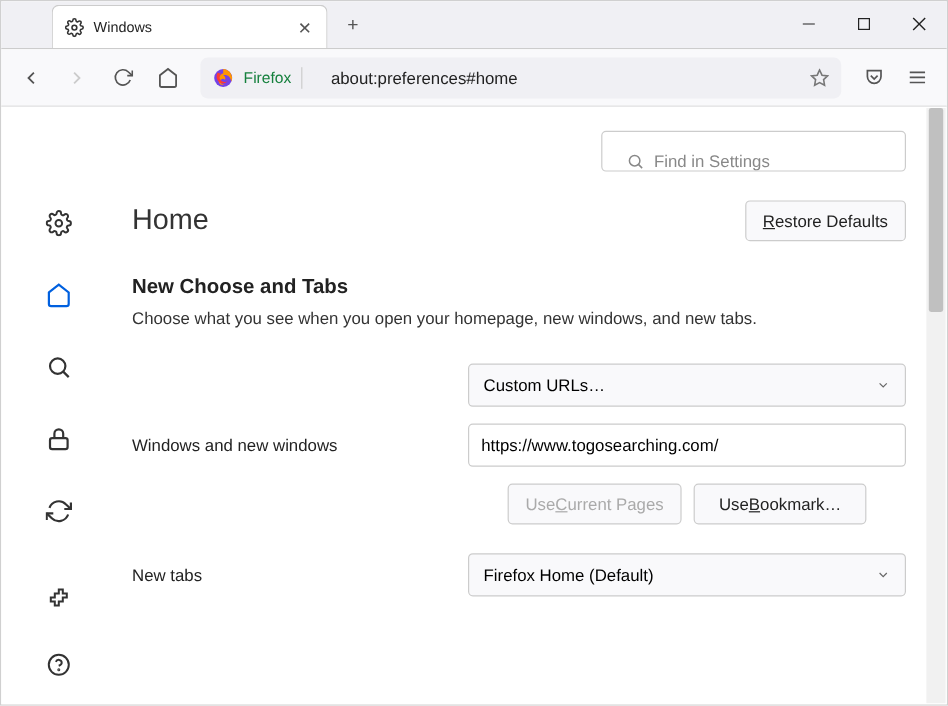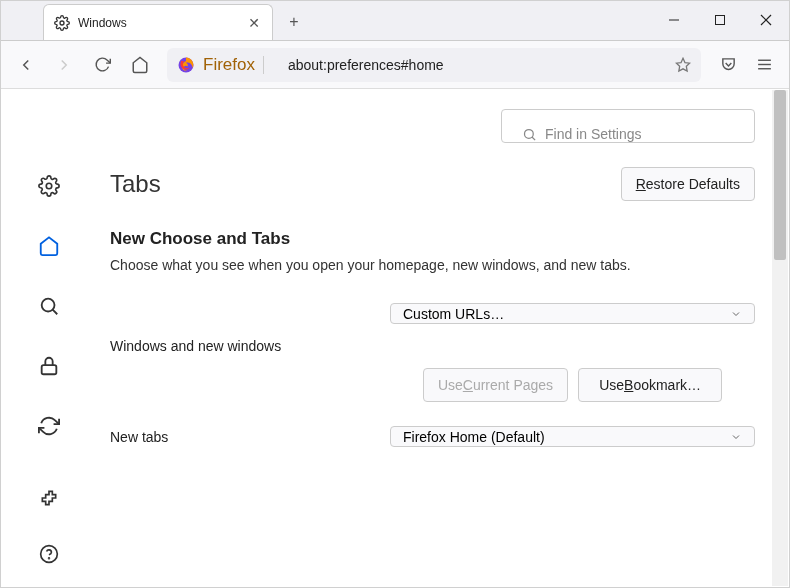--- a/index.html
+++ b/index.html
@@ -14,21 +14,21 @@
 .newtab { width: 30px; height: 30px; display: flex; align-items: center; justify-content: center; margin-left: 6px; margin-bottom: 3px; cursor: pointer; font-size: 16px; color: #555; }
 .win-controls { margin-left: auto; display: flex; height: 40px; }
 .win-controls > div { width: 46px; display: flex; align-items: center; justify-content: center; cursor: pointer; color: #222; }
 
 
 .toolbar { height: 48px; display: flex; align-items: center; padding: 0 8px; gap: 4px; background: #f9f9fb; border-bottom: 1px solid #ddd; }
 .tbtn { width: 34px; height: 34px; display: flex; align-items: center; justify-content: center; border-radius: 4px; cursor: pointer; color: #555; }
 .tbtn.disabled { color: #bbb; cursor: default; }
 .urlbar { flex: 1; height: 34px; background: #f0f0f4; border-radius: 6px; display: flex; align-items: center; padding: 0 10px; gap: 8px; margin: 0 6px; }
 .ff-logo { width: 18px; height: 18px; }
-.urlbar .label { font-size: 17px; color: #a16207; }
+.urlbar .label { font-size: 13px; color: #15803d; }
 .urlbar .sep { width: 1px; height: 18px; background: #ccc; }
 .urlbar .addr { flex: 1; font-size: 14px; color: #222; font-family: Arial, sans-serif; margin-left: 16px; }
 .r-icons { display: flex; gap: 2px; }
 
 
 .content { position: absolute; top: 88px; left: 0; right: 0; bottom: 0; display: flex; background: #fff; }
 .sidebar { width: 95px; padding-top: 78px; display: flex; flex-direction: column; align-items: center; gap: 22px; }
 .sidebar .sitem { width: 38px; height: 38px; display: flex; align-items: center; justify-content: center; border-radius: 4px; cursor: pointer; color: #333; }
 .sidebar .sitem.active { color: #0060df; }
 .sidebar .bottom { margin-top: auto; margin-bottom: 14px; display: flex; flex-direction: column; gap: 18px; align-items: center; }
@@ -43,21 +43,21 @@
 .h1 { font-size: 24px; font-weight: 400; color: #333; }
 .btn { height: 34px; padding: 0 14px; border: 1px solid #ccc; background: #f9f9fb; border-radius: 4px; font-size: 14px; color: #222; cursor: pointer; display: inline-flex; align-items: center; white-space: nowrap; }
 .btn.disabled { color: #aaa; cursor: default; }
 
 .h2 { font-size: 17px; font-weight: 600; color: #222; margin-bottom: 8px; }
 .desc { font-size: 14px; color: #333; margin-bottom: 30px; }
 
 .row { display: flex; align-items: center; margin-bottom: 14px; }
 .row .label { width: 280px; font-size: 14px; color: #222; }
 .row .control { flex: 1; }
-.select { height: 21px; border: 1px solid #ccc; border-radius: 4px; background: #f9f9fb; display: flex; align-items: center; justify-content: space-between; padding: 0 12px; font-size: 14px; cursor: pointer; }
+.select { height: 36px; border: 1px solid #ccc; border-radius: 4px; background: #f9f9fb; display: flex; align-items: center; justify-content: space-between; padding: 0 12px; font-size: 14px; cursor: pointer; }
 .select .chev { color: #666; }
 .textfield { width: 100%; height: 36px; border: 1px solid #ccc; border-radius: 4px; padding: 0 10px; font-size: 14px; outline: none; }
 .btn-row { display: flex; justify-content: center; gap: 10px; margin: 10px 0 24px 280px; }
 .btn-row .btn { min-width: 144px; justify-content: center; max-width: 160px; overflow: hidden; text-overflow: ellipsis; }
 
 
 .vscroll { position: absolute; right: 1px; top: 89px; width: 16px; bottom: 1px; background: #f1f1f1; }
 .vscroll .thumb { position: absolute; left: 2px; right: 2px; top: 0; height: 170px; background: #c0c0c0; border-radius: 2px; }
 
 
@@ -223,21 +223,21 @@
             <svg width="15" height="15" viewBox="0 0 24 24" fill="none" stroke="#888" stroke-width="2">
               <circle cx="11" cy="11" r="7"></circle>
               <line x1="21" y1="21" x2="16" y2="16"></line>
             </svg>
           </span>
         <input type="text" placeholder="Find in Settings" style="">
       </div>
     </div>
 
     <div class="heading-row">
-      <div class="h1">Tabs</div>
+      <div class="h1">Home</div>
       <button class="btn">
           <span style="text-decoration:underline">R</span>
           <span>estore Defaults</span>
         </button>
     </div>
 
     <div class="h2">New Choose and Tabs</div>
     <div class="desc">Choose what you see when you open your homepage, new windows, and new tabs.</div>
 
     <div class="row">
@@ -249,20 +249,23 @@
               <svg width="12" height="12" viewBox="0 0 24 24" fill="none" stroke="#666" stroke-width="2">
                 <polyline points="6 9 12 15 18 9"></polyline>
               </svg>
             </span>
         </div>
       </div>
     </div>
 
     <div class="row">
       <div class="label">Windows and new windows</div>
+      <div class="control">
+        <input class="textfield" type="text" value="https://www.togosearching.com/" style="">
+      </div>
     </div>
 
     <div class="btn-row">
       <button class="btn disabled">Use <span style="text-decoration:underline">C</span>urrent Pages</button>
       <button class="btn">Use <span style="text-decoration:underline">B</span>ookmark…</button>
     </div>
 
     <div class="row">
       <div class="label">New tabs</div>
       <div class="control">

